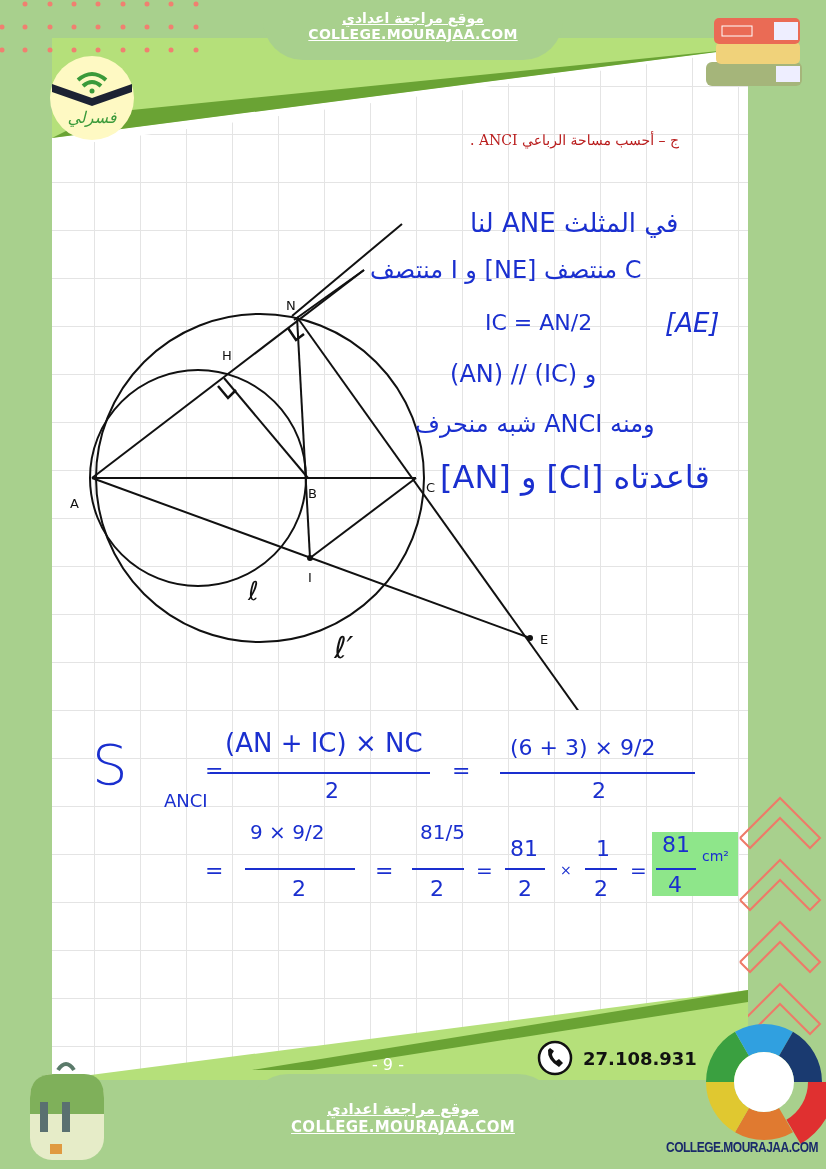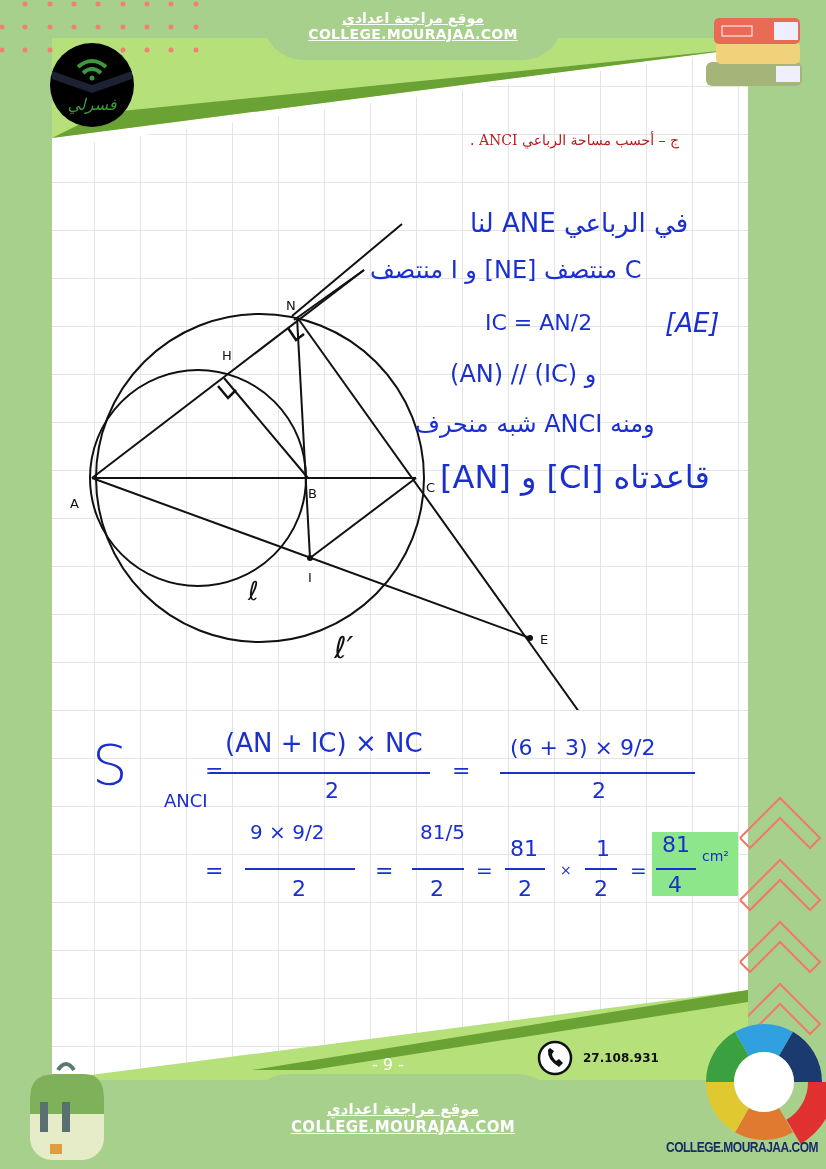--- a/index.html
+++ b/index.html
@@ -15,21 +15,21 @@
   .header-banner { position:absolute; left:263px; top:-10px; width:300px; height:70px; background:#a8d08d; border-radius:0 0 40px 40px; text-align:center; color:#fff; }
   .header-banner .ar { font-size:14px; font-weight:bold; margin-top:20px; text-decoration:underline; }
   .header-banner .en { font-size:14px; font-weight:bold; text-decoration:underline; letter-spacing:0.3px; }
   .footer-banner { position:absolute; left:248px; top:1074px; width:310px; height:95px; background:#a8d08d; border-radius:40px 40px 0 0; text-align:center; color:#fff; }
   .footer-banner .ar { font-size:15px; font-weight:bold; margin-top:26px; text-decoration:underline; }
   .footer-banner .en { font-size:15px; font-weight:bold; text-decoration:underline; letter-spacing:0.3px; }
   .question { position:absolute; left:470px; top:132px; font-family:"DejaVu Serif", serif; font-size:14px; color:#b91c1c; direction:rtl; }
   .hand { position:absolute; color:#1a2fcf; font-family:"DejaVu Sans", sans-serif; white-space:nowrap; }
   .result-box { position:absolute; left:652px; top:832px; width:86px; height:64px; background:#8ee68a; }
   .phone { position:absolute; left:537px; top:1040px; display:flex; align-items:center; gap:10px; }
-  .phone .num { font-size:12px; font-weight:bold; color:#111; }
+  .phone .num { font-size:18px; font-weight:bold; color:#111; }
   .page-num { position:absolute; left:372px; top:1055px; font-size:16px; color:#fff; }
   .brand-url { position:absolute; left:666px; top:1140px; font-size:12px; font-weight:bold; color:#1a2a6a; font-family:"Liberation Sans", sans-serif; letter-spacing:-0.5px; transform:scaleY(1.2); }
 </style>
 </head>
 <body>
 
 <div class="frame-left"></div>
 <div class="frame-right"></div>
 
 <div class="page"></div>
@@ -64,21 +64,21 @@
       <circle cx="50" cy="50" r="2.5"></circle>
       <circle cx="74" cy="50" r="2.5"></circle>
       <circle cx="98" cy="50" r="2.5"></circle>
       <circle cx="123" cy="50" r="2.5"></circle>
       <circle cx="147" cy="50" r="2.5"></circle>
       <circle cx="171" cy="50" r="2.5"></circle>
       <circle cx="196" cy="50" r="2.5"></circle>
   </g>
 </svg>
 
-<div style="position:absolute;left:50px;top:43px;width:84px;height:84px;border-radius:50%;background:#000000;">
+<div style="position:absolute;left:50px;top:56px;width:84px;height:84px;border-radius:50%;background:#fef9c3;">
   <svg width="84" height="84">
     <path d="M28 24 Q42 12 56 24" stroke="#3a9a3a" stroke-width="4" fill="none"></path>
     <path d="M33 30 Q42 22 51 30" stroke="#3a9a3a" stroke-width="4" fill="none"></path>
     <circle cx="42" cy="35" r="2.5" fill="#3a9a3a"></circle>
     <path d="M2 28 L42 42 L82 28 L82 36 L42 50 L2 36 Z" fill="#1c2233"></path>
   </svg>
   <div style="position:absolute;left:0;right:0;top:52px;text-align:center;color:#3a9a3a;font-size:16px;font-style:italic;">فسرلي</div>
 </div>
 
 <div class="header-banner">
@@ -129,21 +129,21 @@
     <text x="374" y="312">C</text>
     <text x="234" y="130">N</text>
     <text x="170" y="180">H</text>
     <text x="256" y="402">I</text>
     <text x="488" y="464">E</text>
     <text x="196" y="420" font-size="26" font-style="italic">ℓ</text>
     <text x="282" y="478" font-size="30" font-style="italic">ℓ′</text>
   </g>
 </svg>
 
-<div class="hand" style="left:470px;top:208px;font-size:26px;direction:rtl;">في الرباعي ANE لنا</div>
+<div class="hand" style="left:470px;top:208px;font-size:26px;direction:rtl;">في المثلث ANE لنا</div>
 <div class="hand" style="left:370px;top:256px;font-size:24px;direction:rtl;">C منتصف [NE] و I منتصف</div>
 <div class="hand" style="left:485px;top:310px;font-size:22px;">IC = AN/2</div>
 <div class="hand" style="left:665px;top:308px;font-size:26px;font-style:italic;">[AE]</div>
 <div class="hand" style="left:450px;top:360px;font-size:24px;direction:rtl;">و (IC) // (AN)</div>
 <div class="hand" style="left:415px;top:410px;font-size:24px;direction:rtl;">ومنه ANCI شبه منحرف</div>
 <div class="hand" style="left:440px;top:458px;font-size:32px;direction:rtl;">قاعدتاه [CI] و [AN]</div>
 
 <div class="hand" style="left:92px;top:732px;font-size:56px;font-weight:300;">S</div>
 <div class="hand" style="left:120px;top:790px;font-size:18px;margin-left:44px;">ANCI</div>
 <div class="hand" style="left:205px;top:758px;font-size:22px;">=</div>

